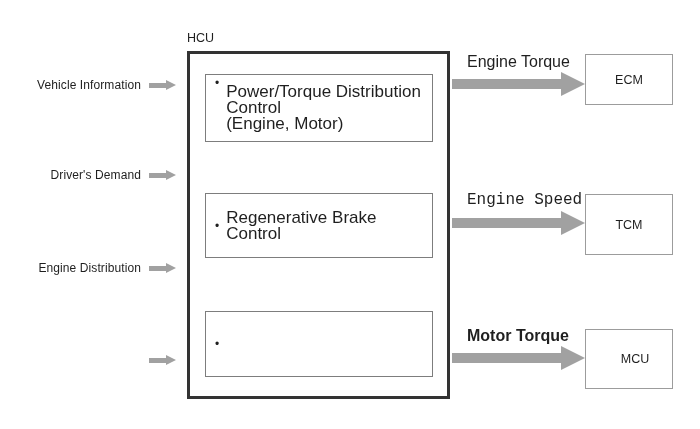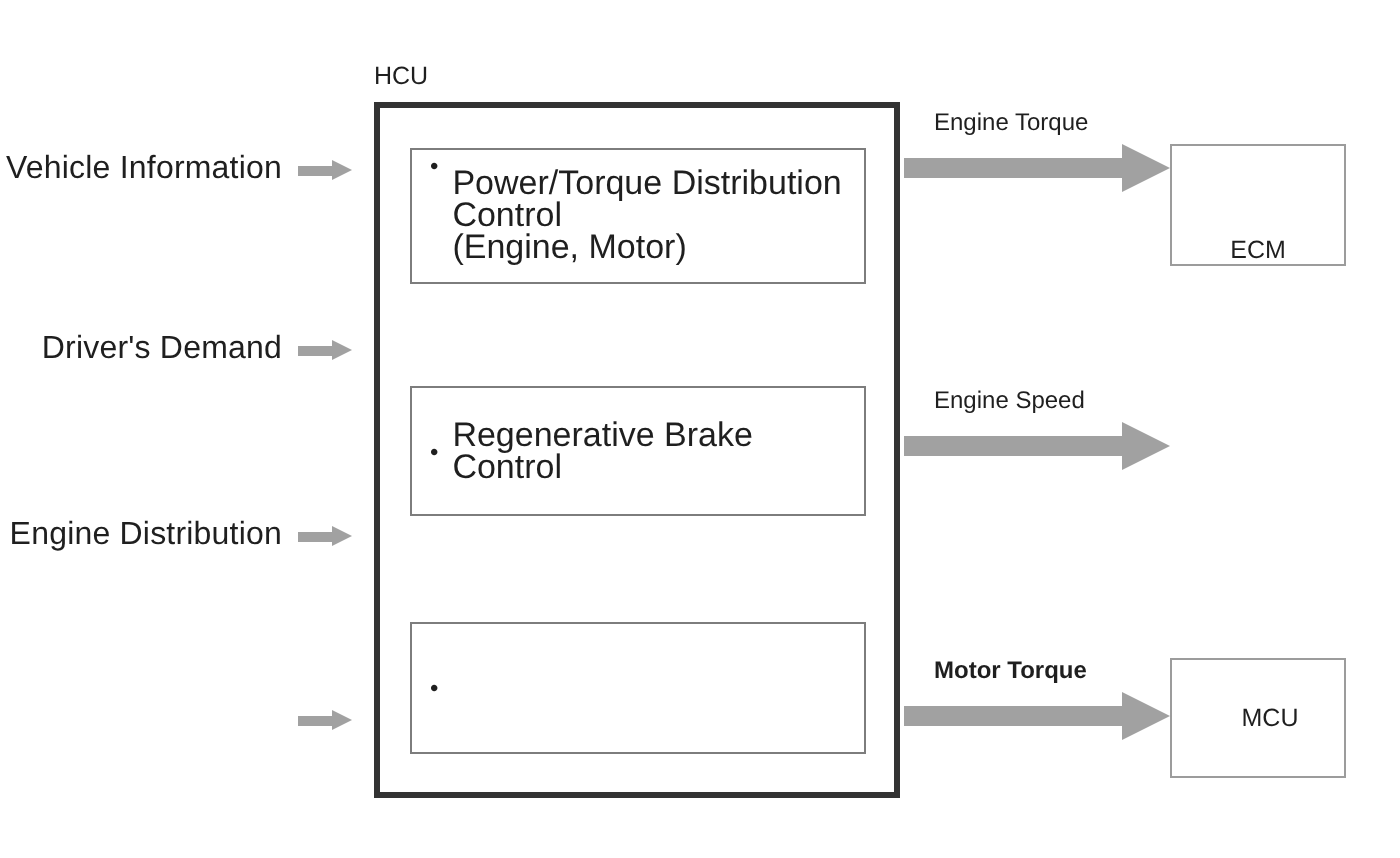--- a/index.html
+++ b/index.html
@@ -16,21 +16,21 @@
   
   .input-row {
     position: absolute;
     right: 524px;
     transform: translateY(-50%);
     display: flex;
     align-items: center;
     gap: 8px;
     white-space: nowrap;
   }
-  .input-label { font-size: 16px; letter-spacing: 0.1px; }
+  .input-label { font-size: 12px; letter-spacing: 0.1px; }
   .small-arrow { display: flex; align-items: center; }
   .small-arrow .shaft { width: 17px; height: 5px; background: #a1a1a1; }
   .small-arrow .head  {
     width: 0; height: 0;
     border-top: 5.5px solid transparent;
     border-bottom: 5.5px solid transparent;
     border-left: 10px solid #a1a1a1;
   }
 
   
@@ -61,24 +61,24 @@
   .fn-box.f1 { top: 20px;  height: 68px; }
   .fn-box.f2 { top: 139px; height: 65px; }
   .fn-box.f3 { top: 257px; height: 66px; }
   .bullet { font-size: 12px; margin-right: 7px; align-self: flex-start; position: relative; top: 1px; }
   .fn-box.f2 .bullet, .fn-box.f3 .bullet { align-self: center; top: 0; }
   .fn-text { font-size: 17px; line-height: 16px; }
 
   
   .out-group { position: absolute; left: 452px; width: 133px; }
   .out-group.o1 { top: 54px; }
-  .out-group.o2 { top: 193px; }
+  .out-group.o2 { top: 193px; font-family: Liberation Mono, monospace; }
   .out-group.o3 { top: 328px; font-weight: bold; }
   .out-label {
-    font-size: 12px; line-height: 15px;
+    font-size: 16px; line-height: 15px;
     margin: 0 0 3px 15px;
     white-space: nowrap;
   }
   .big-arrow { display: flex; align-items: center; }
   .big-arrow .shaft { width: 109px; height: 10px; background: #a1a1a1; }
   .big-arrow .head  {
     width: 0; height: 0;
     border-top: 12px solid transparent;
     border-bottom: 12px solid transparent;
     border-left: 24px solid #a1a1a1;
@@ -89,21 +89,21 @@
     position: absolute;
     left: 585px; width: 88px;
     border: 1px solid #9c9c9c;
     box-sizing: border-box;
     background: #ffffff;
     display: flex;
     align-items: center;
     justify-content: center;
     font-size: 12.5px;
   }
-  .target-box.t1 { top: 72px;  height: 61px; align-items: flex-end; }
+  .target-box.t1 { top: 54px;  height: 51px; }
   .target-box.t2 { top: 194px; height: 61px; }
   .target-box.t3 { top: 329px; height: 60px; padding-left: 12px; }
 </style>
 </head>
 <body>
 
 <div class="canvas">
 
   <div class="input-row" style="top:85px">
     <span class="input-label">Vehicle Information</span>
@@ -170,17 +170,20 @@
     <div class="out-label">Motor Torque</div>
     <div class="big-arrow">
       <span class="shaft"></span>
       <span class="head"></span>
     </div>
   </div>
 
   <div class="target-box t1">
     <span>ECM</span>
   </div>
+  <div class="target-box t2">
+    <span>TCM</span>
+  </div>
   <div class="target-box t3">
     <span>MCU</span>
   </div>
 
 </div>
 
 </body></html>

